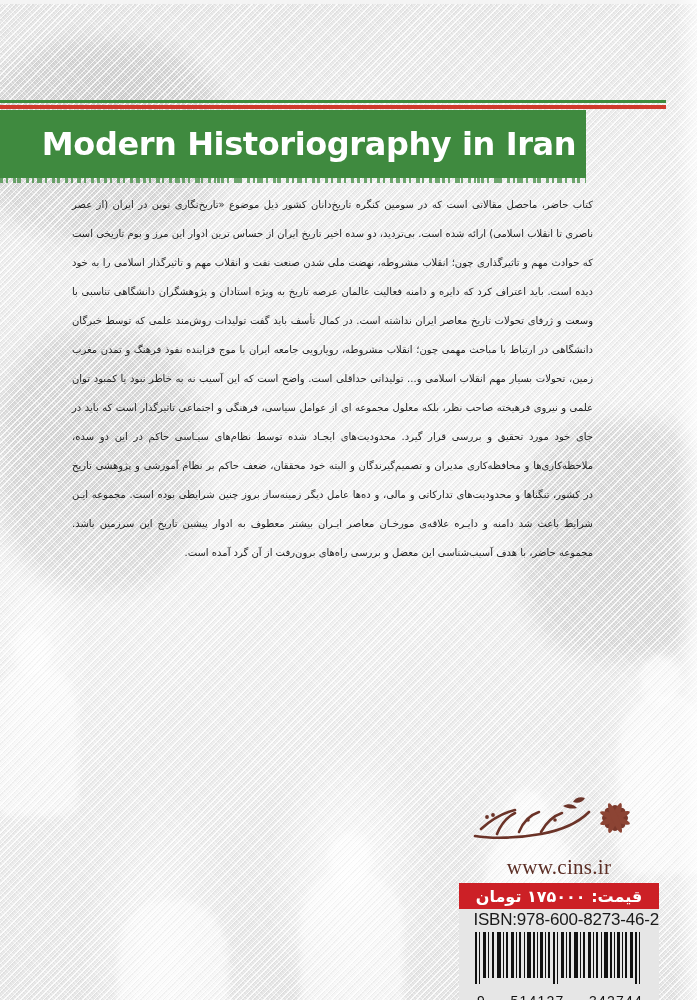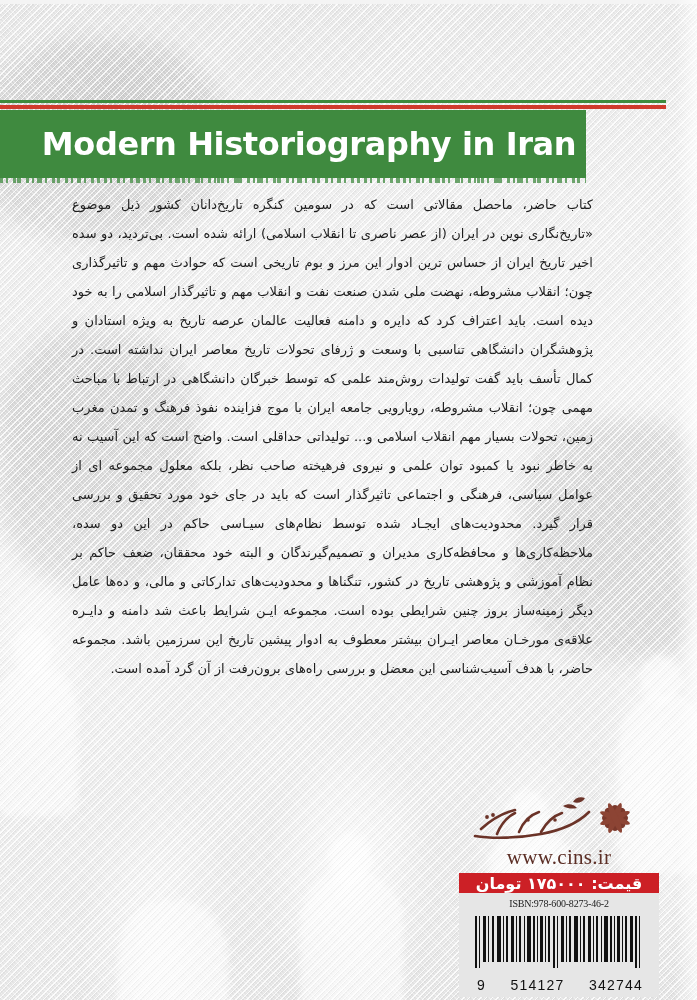--- a/index.html
+++ b/index.html
@@ -149,21 +149,21 @@
   
   .body-block {
     position: absolute;
     left: 72px;
     top: 190px;
     width: 521px;
     direction: rtl;
     text-align: justify;
     color: #1d1d1d;
     font-family: "DejaVu Sans", sans-serif;
-    font-size: 13px;
+    font-size: 10px;
     line-height: 29px;
     text-justify: inter-word;
   }
 
   
   .pub-block {
     position: absolute;
     left: 459px;
     top: 796px;
     width: 200px;
@@ -176,46 +176,46 @@
     justify-content: center;
   }
   .logo-svg { display: block; }
   .logo-url {
     text-align: center;
     font-family: "Liberation Serif", serif;
     font-size: 21px;
     color: #5c2f26;
     letter-spacing: 0.3px;
     line-height: 22px;
-    margin-top: 2px;
+    margin-top: 12px;
   }
   .price-banner {
     margin-top: 5px;
     background: #cc2026;
-    height: 20px;
+    height: 26px;
     display: flex;
     align-items: center;
     justify-content: center;
     direction: rtl;
   }
   .price-text {
     color: #ffffff;
     font-family: "DejaVu Sans", sans-serif;
     font-size: 16px;
     font-weight: bold;
     white-space: nowrap;
   }
   .isbn-box {
     background: #e6e6e6;
     padding: 2px 0 4px 0;
   }
   .isbn-text {
-    text-align: center;
-    font-family: Liberation Serif, serif;
-    font-size: 10px;
+    text-align: right;
+    font-family: Liberation Sans, sans-serif;
+    font-size: 17px;
     color: #1a1a1a;
     letter-spacing: -0.2px;
     line-height: 17px;
   }
   .barcode-wrap {
     margin: 2px auto 0 auto;
     width: 176px;
   }
   .barcode-digits {
     display: flex;

